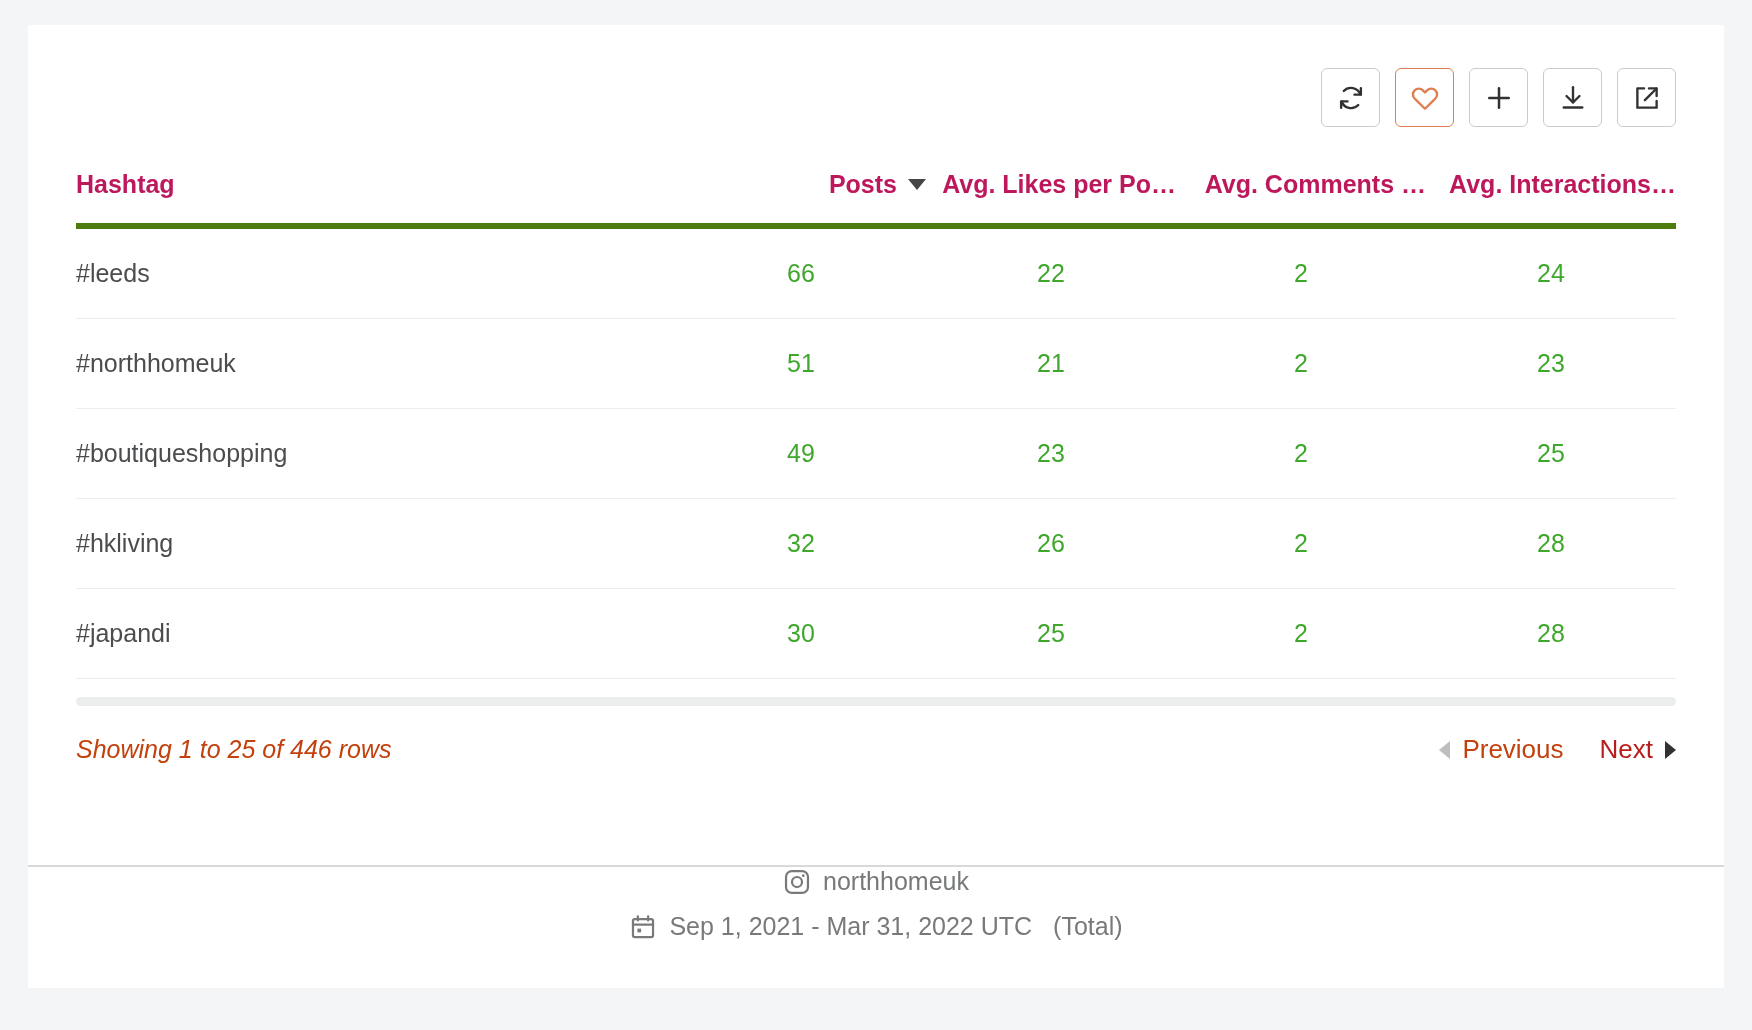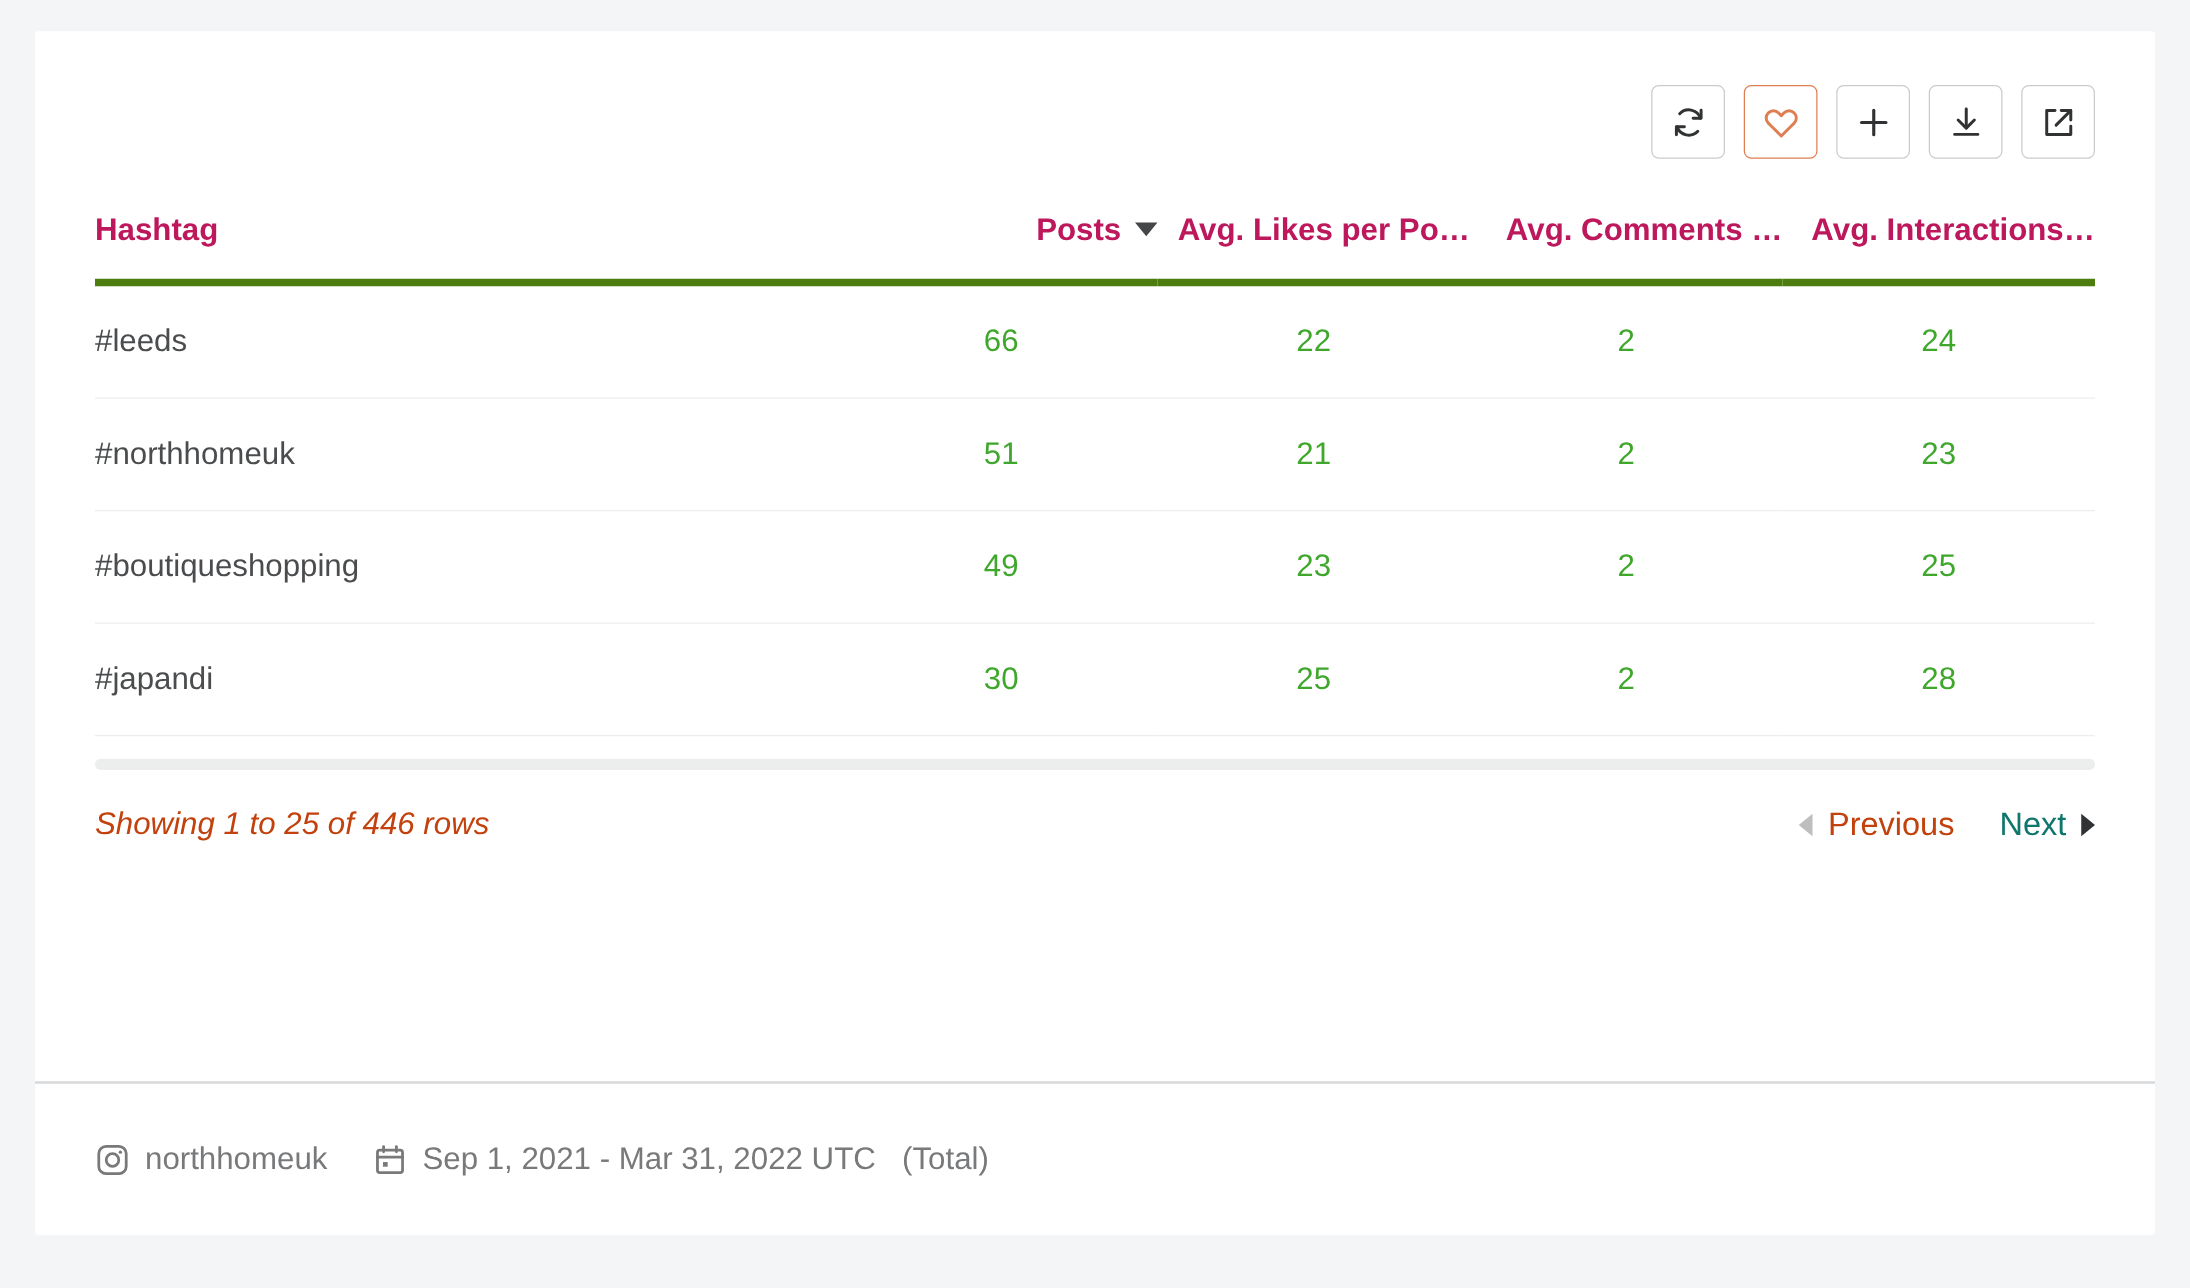--- a/index.html
+++ b/index.html
@@ -133,41 +133,42 @@
     border-top: 9px solid transparent;
     border-bottom: 9px solid transparent;
     border-left: 11px solid #303233;
   }
   .pg-link {
     font-size: 26px;
     color: #c2410c;
     white-space: nowrap;
     cursor: default;
   }
-  .pg-link.enabled { color: #0f766e; cursor: pointer; }
+  .pg-link.enabled { color: #b91c1c; cursor: pointer; }
   .pg-prev-group, .pg-next-group { display: flex; align-items: center; gap: 12px; }
   .pg-next-group { margin-left: 22px; }
 
   
   .footer-divider {
     position: absolute;
     left: 0; right: 0;
     top: 840px;
     height: 2px;
     background: #d8d9da;
   }
   .widget-footer {
     position: absolute;
     left: 0; right: 0;
     top: 842px;
     height: 121px;
     display: flex;
     align-items: center;
     padding: 0 48px;
-    gap: 36px;
+    gap: 16px;
+    flex-direction: column;
   }
   .footer-item {
     display: flex;
     align-items: center;
     gap: 12px;
     font-size: 25px;
     color: #78797b;
     white-space: nowrap;
   }
   .footer-item svg { display: block; flex: none; }
@@ -266,20 +267,27 @@
           <td>21</td>
           <td>2</td>
           <td>23</td>
         </tr>
         <tr>
           <td class="col-name">#boutiqueshopping</td>
           <td>49</td>
           <td>23</td>
           <td>2</td>
           <td>25</td>
+        </tr>
+        <tr>
+          <td class="col-name">#hkliving</td>
+          <td>32</td>
+          <td>26</td>
+          <td>2</td>
+          <td>28</td>
         </tr>
         <tr>
           <td class="col-name">#japandi</td>
           <td>30</td>
           <td>25</td>
           <td>2</td>
           <td>28</td>
         </tr>
       </tbody>
     </table>

